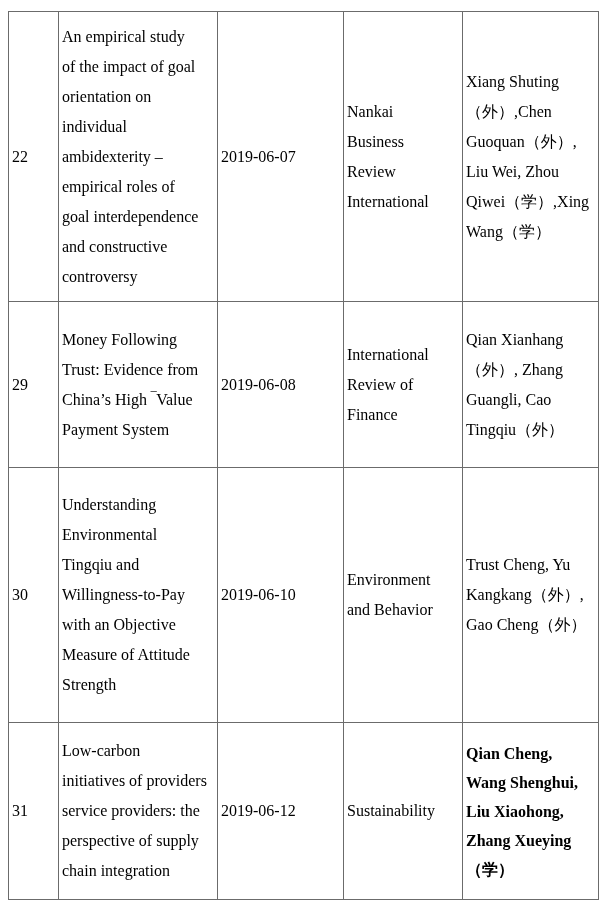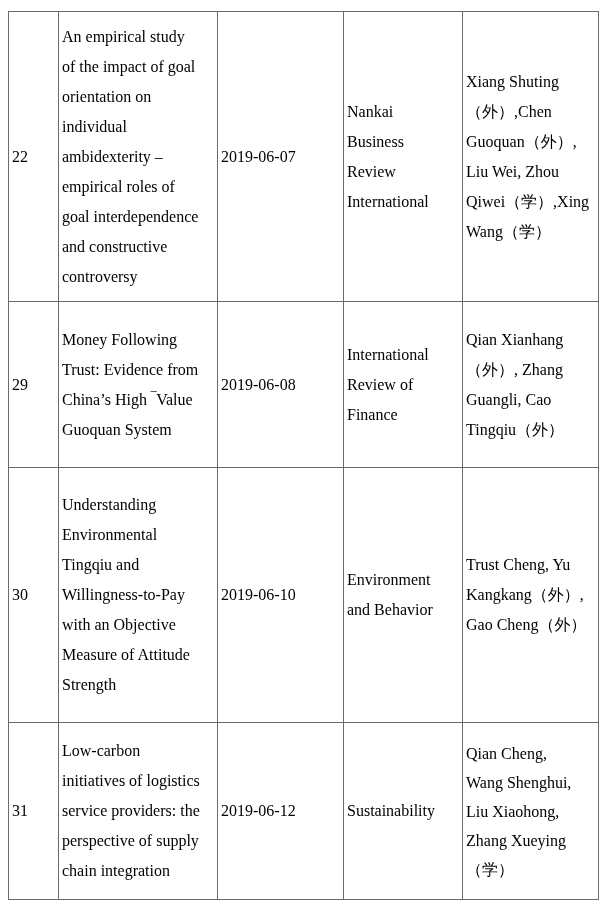--- a/index.html
+++ b/index.html
@@ -37,21 +37,21 @@
   col.c-date    { width: 126px; }
   col.c-journal { width: 119px; }
   col.c-authors { width: 136px; }
 
   tr.r0 { height: 290px; }
   tr.r1 { height: 166px; }
   tr.r2 { height: 255px; }
   tr.r3 { height: 177px; }
 
   td.authors { line-height: 38px; }
-  tr.r3 td.authors { line-height: 29px; }
+  tr.r3 td.authors { line-height: 29px; font-weight: bold; }
 </style>
 </head>
 <body>
 
 <table class="pub-table">
   <colgroup>
     <col class="c-no">
     <col class="c-title">
     <col class="c-date">
     <col class="c-journal">
@@ -86,21 +86,21 @@
           <div>Qiwei（学）,Xing</div>
           <div>Wang（学）</div>
         </td>
     </tr>
     <tr class="r1">
       <td class="no">29</td>
       <td class="title">
           <div>Money Following</div>
           <div>Trust: Evidence from</div>
           <div>China’s High ‾Value</div>
-          <div>Guoquan System</div>
+          <div>Payment System</div>
         </td>
       <td class="date">2019-06-08</td>
       <td class="journal">
           <div>International</div>
           <div>Review of</div>
           <div>Finance</div>
         </td>
       <td class="authors">
           <div>Qian Xianhang</div>
           <div>（外）, Zhang</div>
@@ -127,21 +127,21 @@
       <td class="authors">
           <div>Trust Cheng, Yu</div>
           <div>Kangkang（外）,</div>
           <div>Gao Cheng（外）</div>
         </td>
     </tr>
     <tr class="r3">
       <td class="no">31</td>
       <td class="title">
           <div>Low-carbon</div>
-          <div>initiatives of logistics</div>
+          <div>initiatives of providers</div>
           <div>service providers: the</div>
           <div>perspective of supply</div>
           <div>chain integration</div>
         </td>
       <td class="date">2019-06-12</td>
       <td class="journal">
           <div>Sustainability</div>
         </td>
       <td class="authors">
           <div>Qian Cheng,</div>

